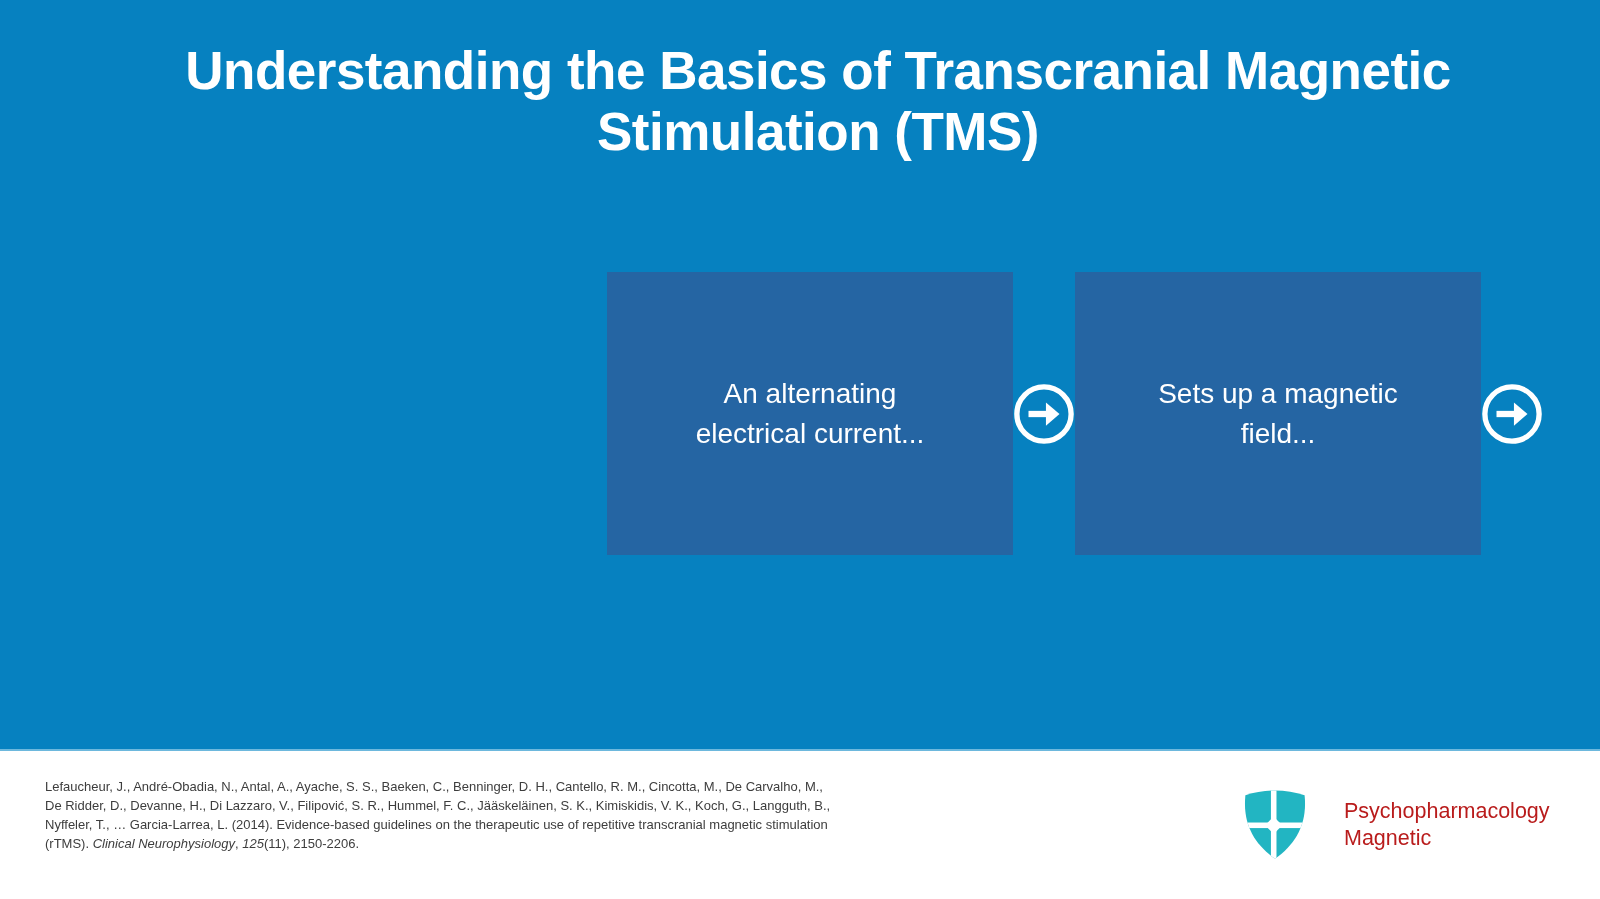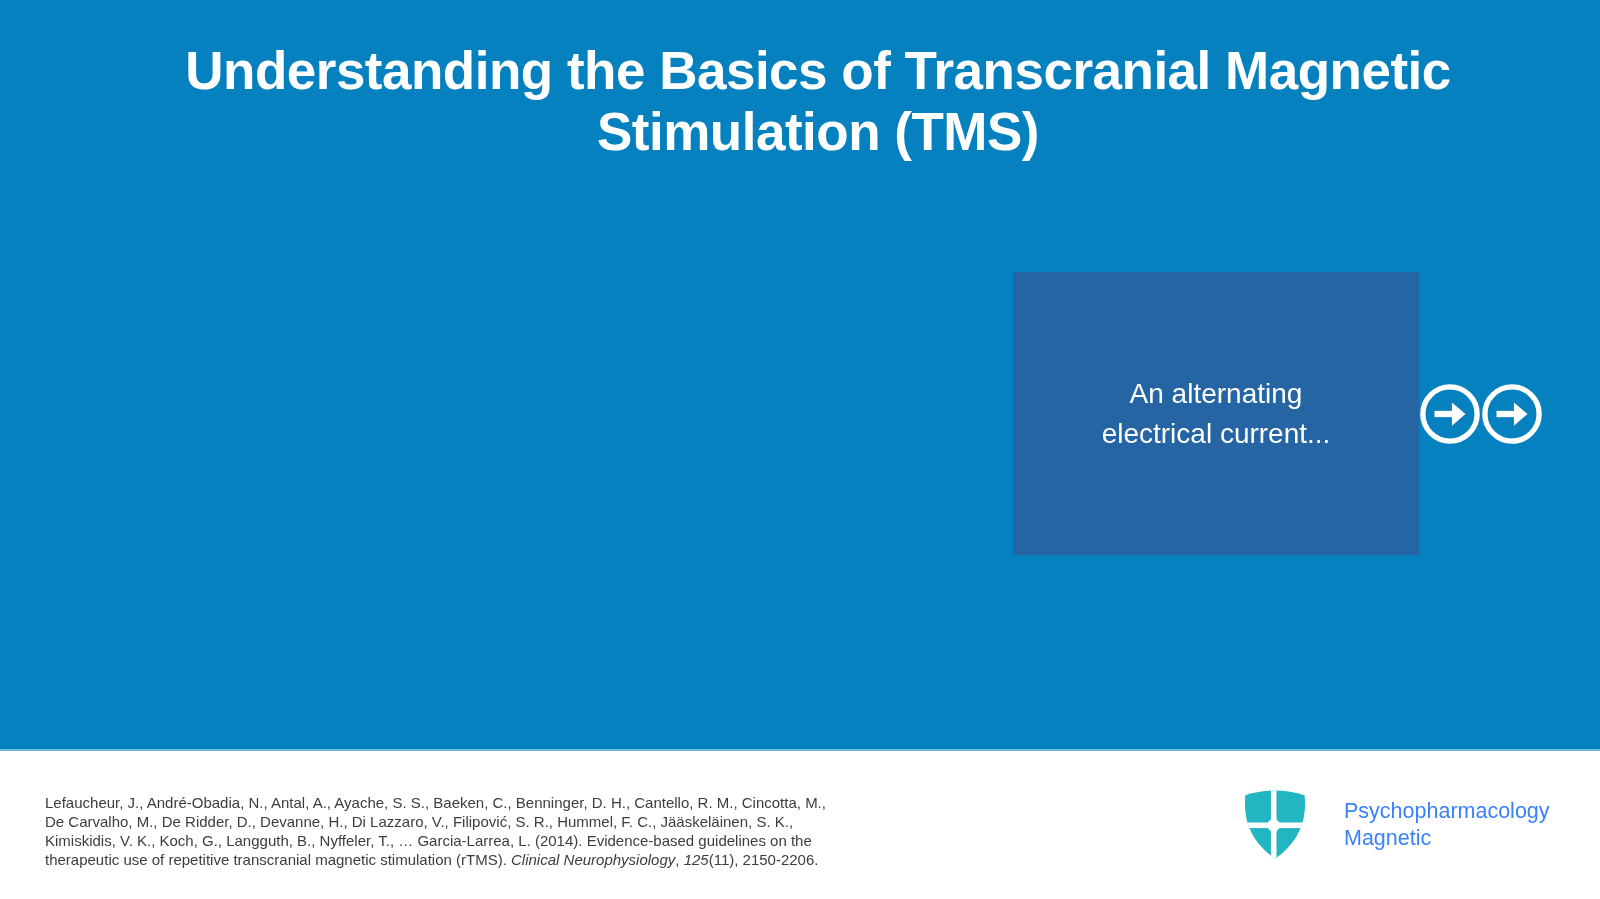--- a/index.html
+++ b/index.html
@@ -53,31 +53,31 @@
   .arrow-ring{fill:none;stroke:var(--c-text-light,#fff);stroke-width:5.5;}
   .arrow-shaft{stroke:var(--c-text-light,#fff);stroke-width:6.5;fill:none;}
   .arrow-head{fill:var(--c-text-light,#fff);}
   .footer{
     position:absolute;top:753px;left:0;width:1600px;height:146px;
     background:var(--c-footer,#fff);
   }
   .citation{
     position:absolute;left:45px;top:24px;width:790px;
     color:var(--c-citation-text,#3d3d3d);
-    font-size:15px;line-height:19px;margin-top:16px;
+    font-size:13px;line-height:19px;
   }
   .citation .ital{font-style:italic;}
   .logo{
     position:absolute;left:1238px;top:32px;width:330px;height:90px;
   }
   .logo-shield{position:absolute;left:0;top:0;width:74px;height:78px;}
   .shield-fill{fill:var(--c-logo-teal,#22b5c2);}
   .logo-text{
     position:absolute;left:106px;top:13px;
-    color:#3b82f6;font-size:21.5px;line-height:27px;
+    color:#b91c1c;font-size:21.5px;line-height:27px;
   }
 </style>
 </head>
 <body>
 
 <div class="slide-blue">
   <h1 class="slide-title">Understanding the Basics of Transcranial Magnetic
 Stimulation (TMS)</h1>
 
   <div class="flow-row">
@@ -88,20 +88,24 @@
     </div>
 
     <div class="flow-arrow">
       <svg viewBox="0 0 64 64" aria-hidden="true">
         <circle class="arrow-ring" cx="32" cy="32" r="28"></circle>
         <path class="arrow-shaft" d="M16 32 H38"></path>
         <path class="arrow-head" d="M34 20 L48 32 L34 44 Z"></path>
       </svg>
     </div>
 
+    <div class="flow-box">
+      <span>Sets up a magnetic
+field...</span>
+    </div>
 
     <div class="flow-arrow">
       <svg viewBox="0 0 64 64" aria-hidden="true">
         <circle class="arrow-ring" cx="32" cy="32" r="28"></circle>
         <path class="arrow-shaft" d="M16 32 H38"></path>
         <path class="arrow-head" d="M34 20 L48 32 L34 44 Z"></path>
       </svg>
     </div>
 
 

